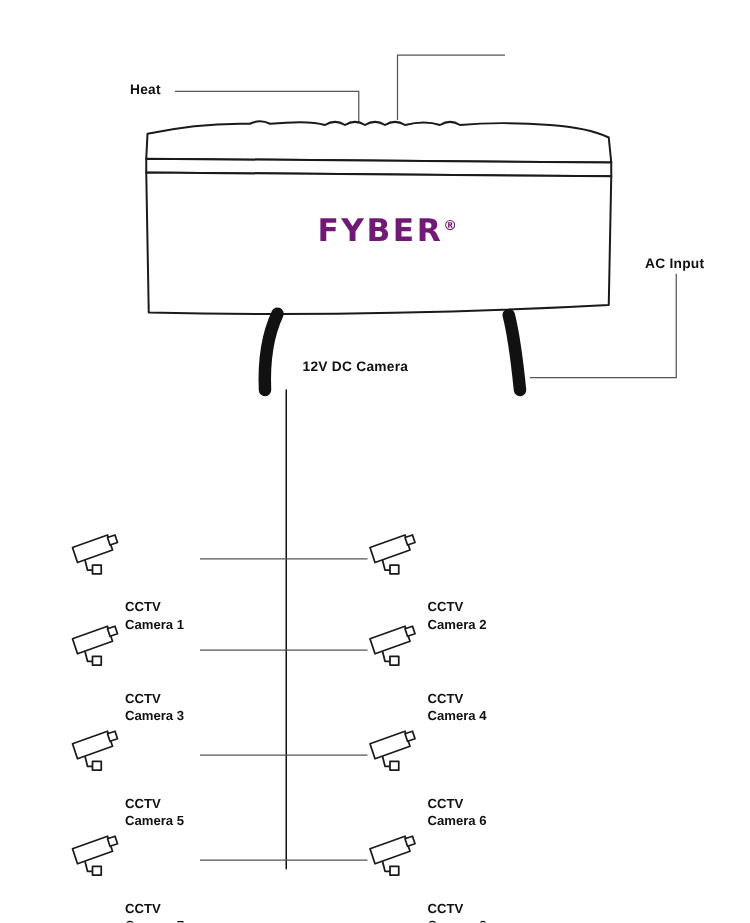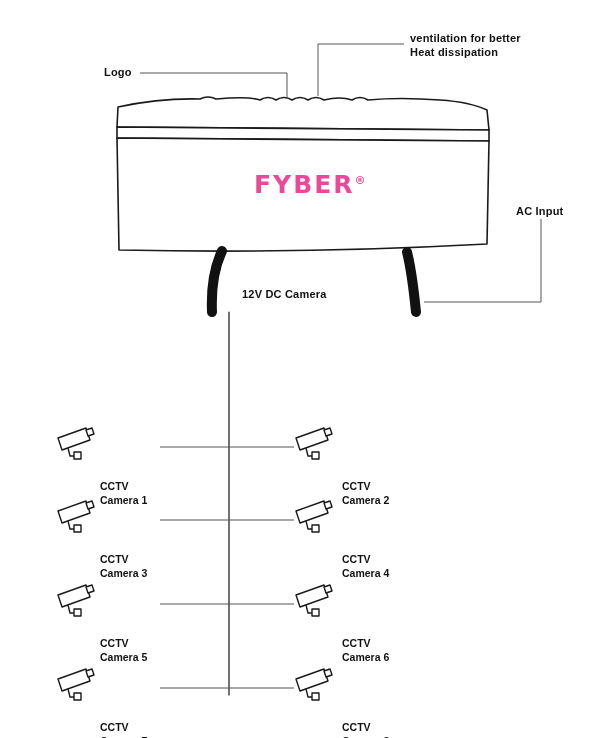--- a/index.html
+++ b/index.html
@@ -45,21 +45,21 @@
     color: #111111;
     white-space: pre-line;
     margin-top: 48px;
   }
   .brand {
     position: absolute;
     font-family: "DejaVu Sans", sans-serif;
     font-size: 25px;
     font-weight: bold;
     letter-spacing: 2px;
-    color: #ec4899;
+    color: #701a75;
   }
   .brand .reg {
     font-size: 11px;
     vertical-align: super;
     letter-spacing: 0;
   }
 </style>
 </head>
 <body>
 
@@ -171,23 +171,21 @@
         <path d="M306 689 L308 697 L314 697"></path>
         <rect x="312" y="693" width="7" height="7"></rect>
       </g>
     </g>
   </svg>
 
   <div class="brand" style="left:254px; top:170px;">
     <span>FYBER</span><span class="reg">®</span>
   </div>
 
-  <div class="label" style="left:104px; top:66px;">Logo</div>
-  <div class="label" style="left:410px; top:32px;">ventilation for better
-Heat dissipation</div>
+  <div class="label" style="left:104px; top:66px;">Heat</div>
   <div class="label" style="left:516px; top:205px;text-align:center;">AC Input</div>
   <div class="label" style="left:242px; top:288px;">12V DC Camera</div>
 
   <div class="cam-label" style="left:100px; top:432px;">CCTV
 Camera 1</div>
   <div class="cam-label" style="left:342px; top:432px;">CCTV
 Camera 2</div>
   <div class="cam-label" style="left:100px; top:505px;">CCTV
 Camera 3</div>
   <div class="cam-label" style="left:342px; top:505px;">CCTV

